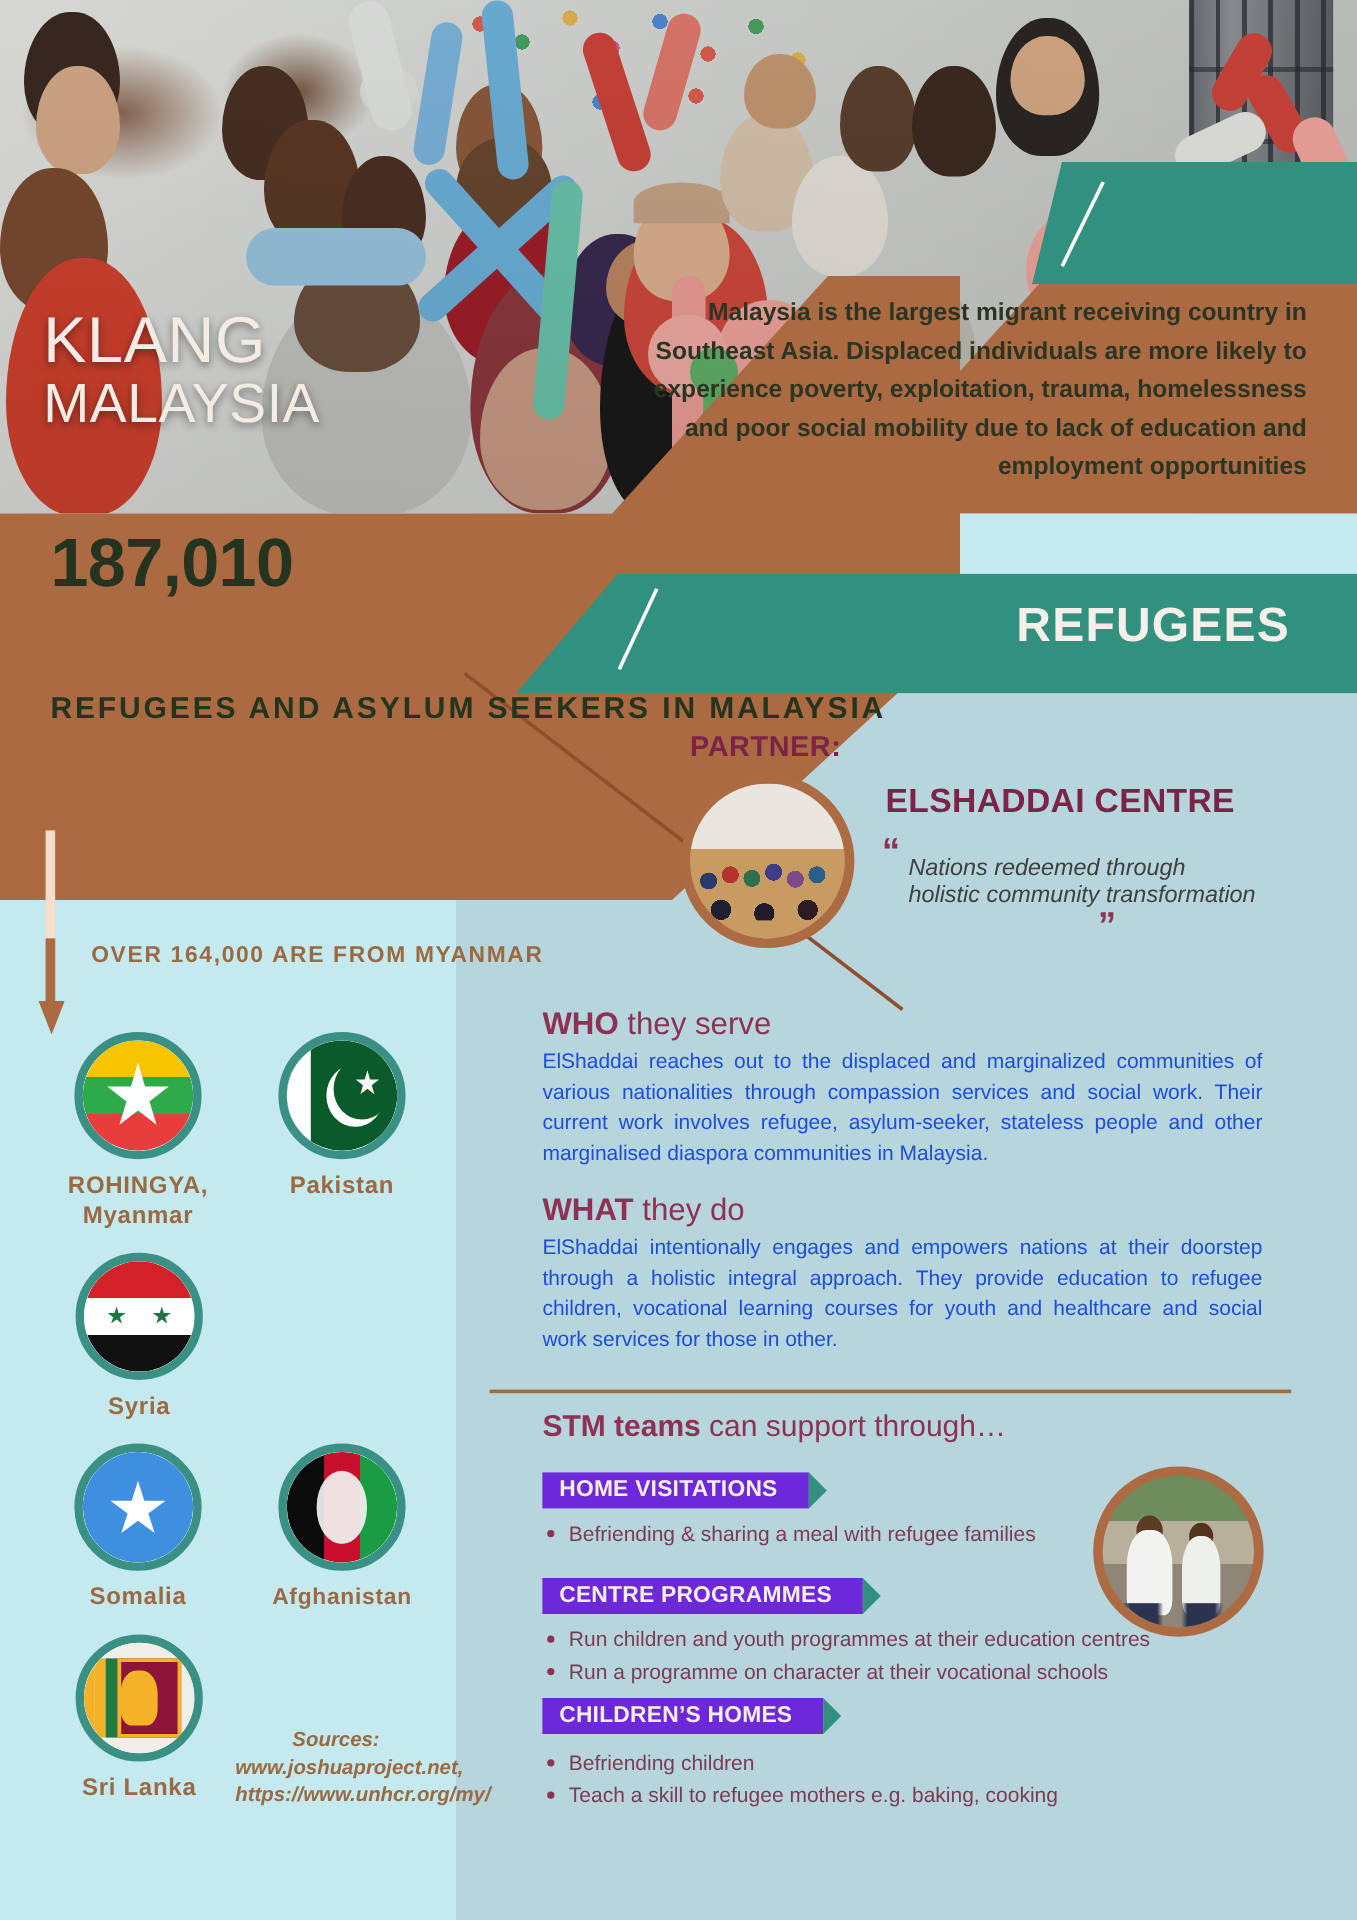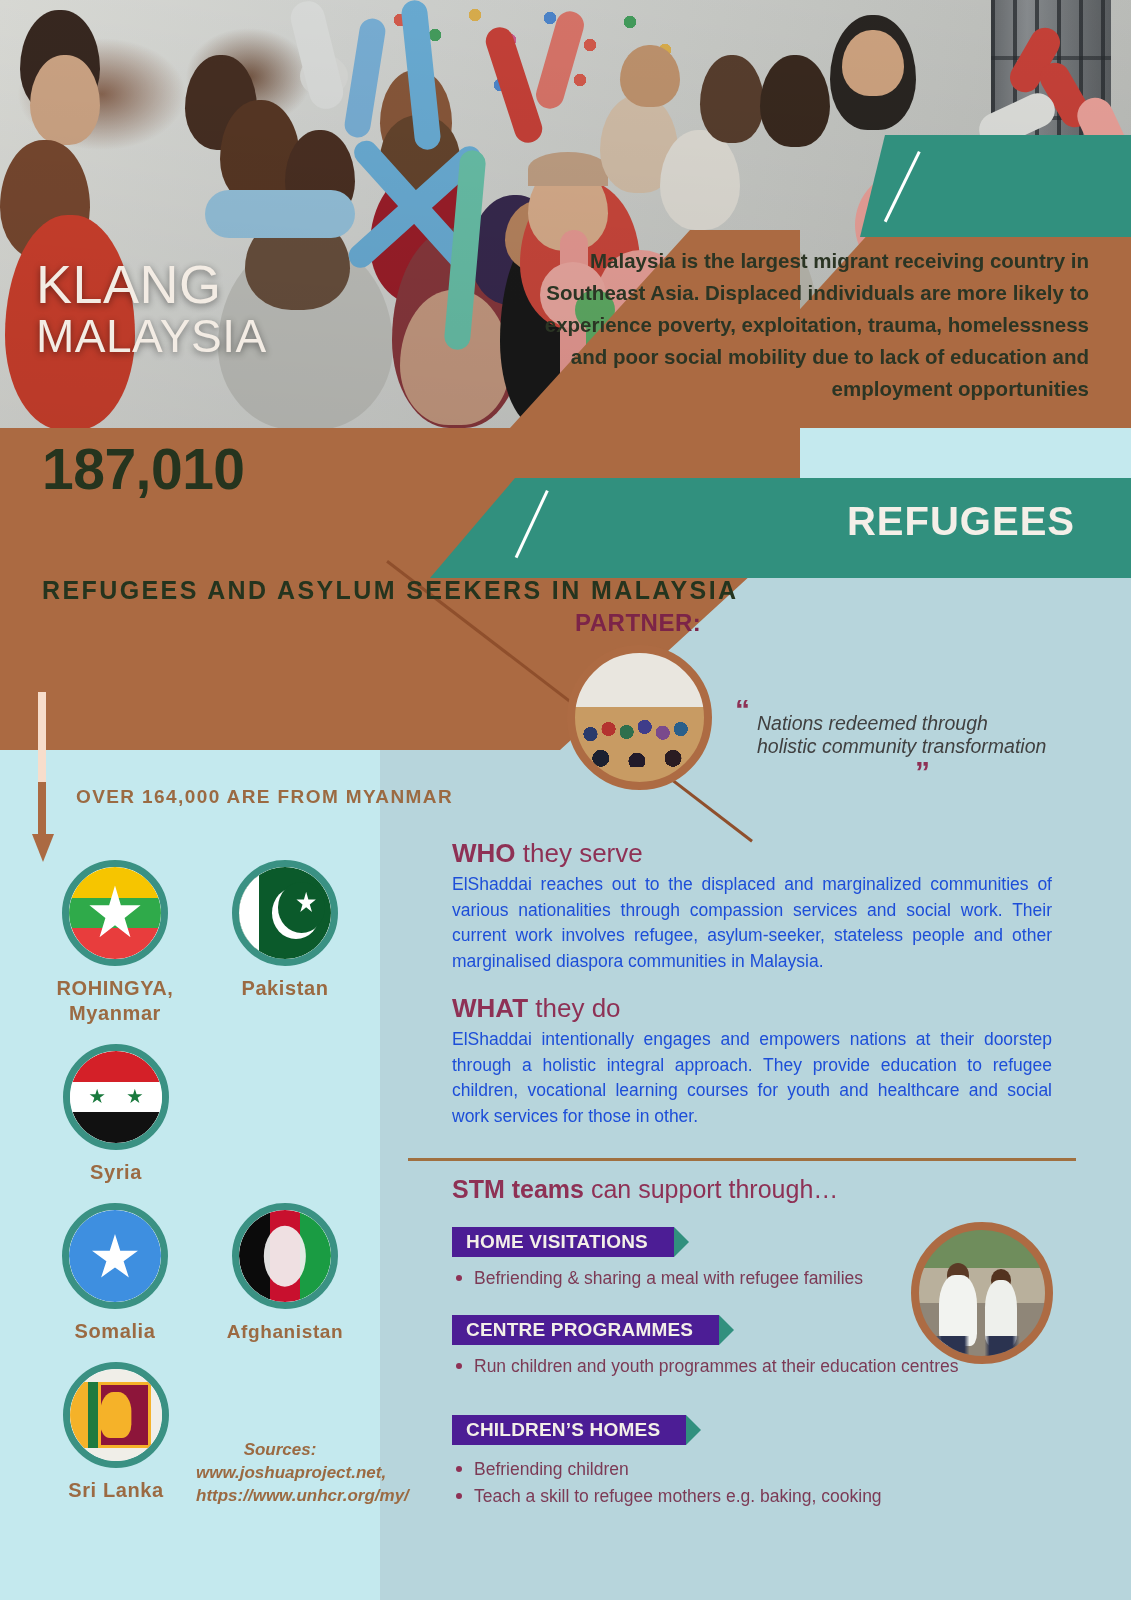--- a/index.html
+++ b/index.html
@@ -263,21 +263,21 @@
 
   .divider {
     position:absolute; left:408px; top:1158px; width:668px; height:3px;
     background:#a07040; z-index:14;
   }
 
   .stm-head { position:absolute; left:452px; top:1174px; z-index:14;
     color:#8e3155; font-size:25px; line-height:30px; }
 
   .chev {
-    position:absolute; z-index:14; height:30px; background:#4c1d95;
+    position:absolute; z-index:14; height:30px; background:#6d28d9;
     display:flex; align-items:center; padding-left:14px; padding-right:26px;
     color:#f3efe8; font-size:19px; font-weight:700; letter-spacing:.2px;
   }
   .chev::after {
     content:""; position:absolute; right:-15px; top:0;
     border-top:15px solid transparent; border-bottom:15px solid transparent;
     border-left:15px solid #31907e;
   }
   #chev-1 { left:452px; top:1227px; }
   #chev-2 { left:452px; top:1315px; }
@@ -500,20 +500,21 @@
       </div>
     </div>
   </div>
 
   <div class="sources">Sources: www.joshuaproject.net, https://www.unhcr.org/my/</div>
 
   <div class="partner-label">PARTNER:</div>
   <div class="partner-photo">
     <div class="pp-people"></div>
   </div>
+  <div class="partner-name">ELSHADDAI CENTRE</div>
   <div class="quote-mark-open">“</div>
   <div class="quote-text">Nations redeemed through holistic community transformation</div>
   <div class="quote-mark-close">”</div>
 
   <div class="sec-head" id="who-head">
     <b>WHO</b><span> they serve</span>
   </div>
   <div class="sec-body" id="who-body">ElShaddai reaches out to the displaced and marginalized communities of various nationalities through compassion services and social work. Their current work involves refugee, asylum-seeker, stateless people and other marginalised diaspora communities in Malaysia.</div>
 
   <div class="sec-head" id="what-head">
@@ -532,20 +533,21 @@
   </div>
   <ul class="blist" id="blist-1">
     <li>Befriending &amp; sharing a meal with refugee families</li>
   </ul>
 
   <div class="chev" id="chev-2">
     <span>CENTRE PROGRAMMES</span>
   </div>
   <ul class="blist" id="blist-2">
     <li>Run children and youth programmes at their education centres</li>
+    <li>Run a programme on character at their vocational schools</li>
   </ul>
 
   <div class="chev" id="chev-3">
     <span>CHILDREN’S HOMES</span>
   </div>
   <ul class="blist" id="blist-3">
     <li>Befriending children</li>
     <li>Teach a skill to refugee mothers e.g. baking, cooking</li>
   </ul>
 

